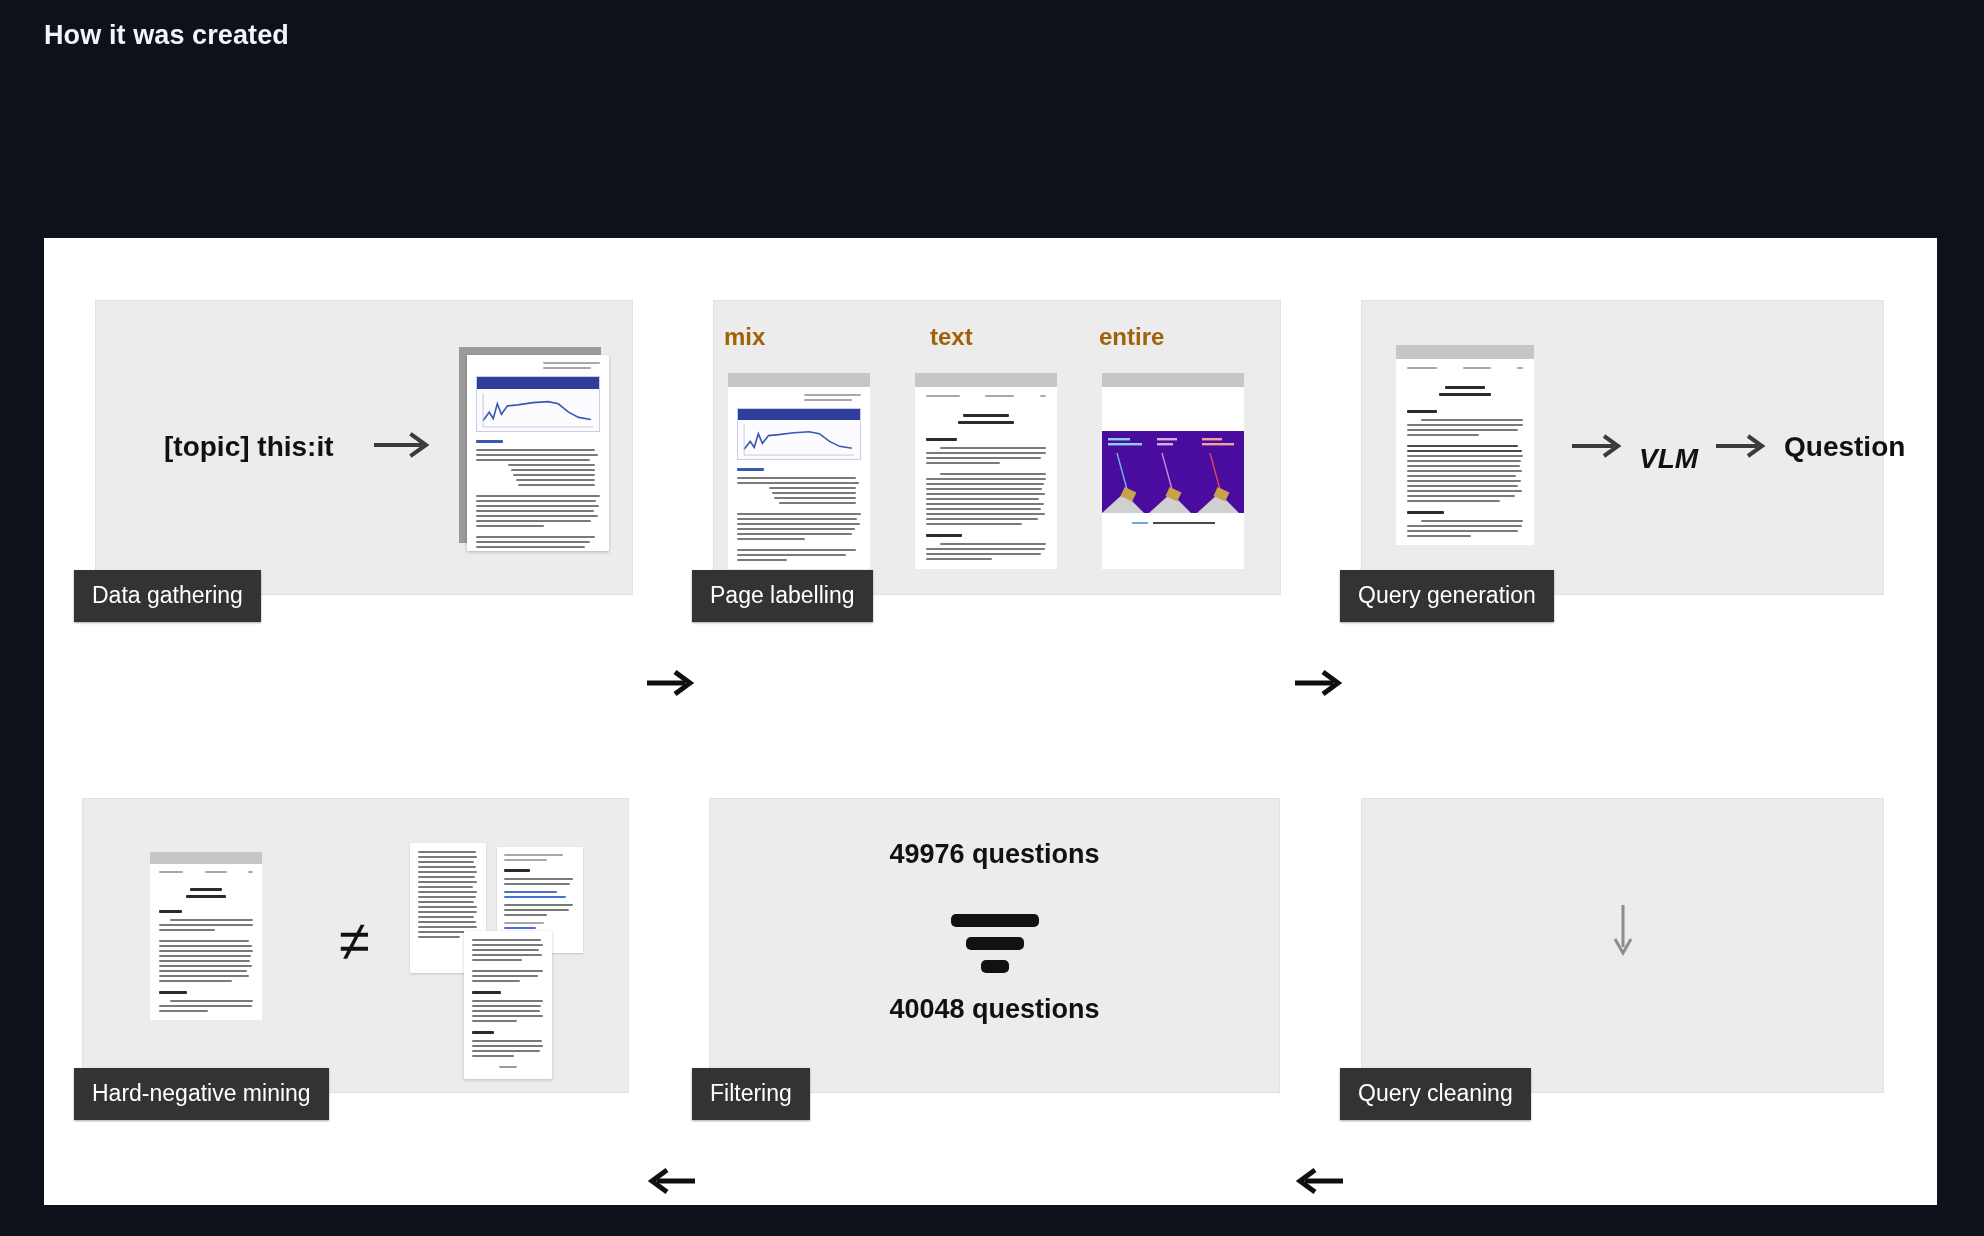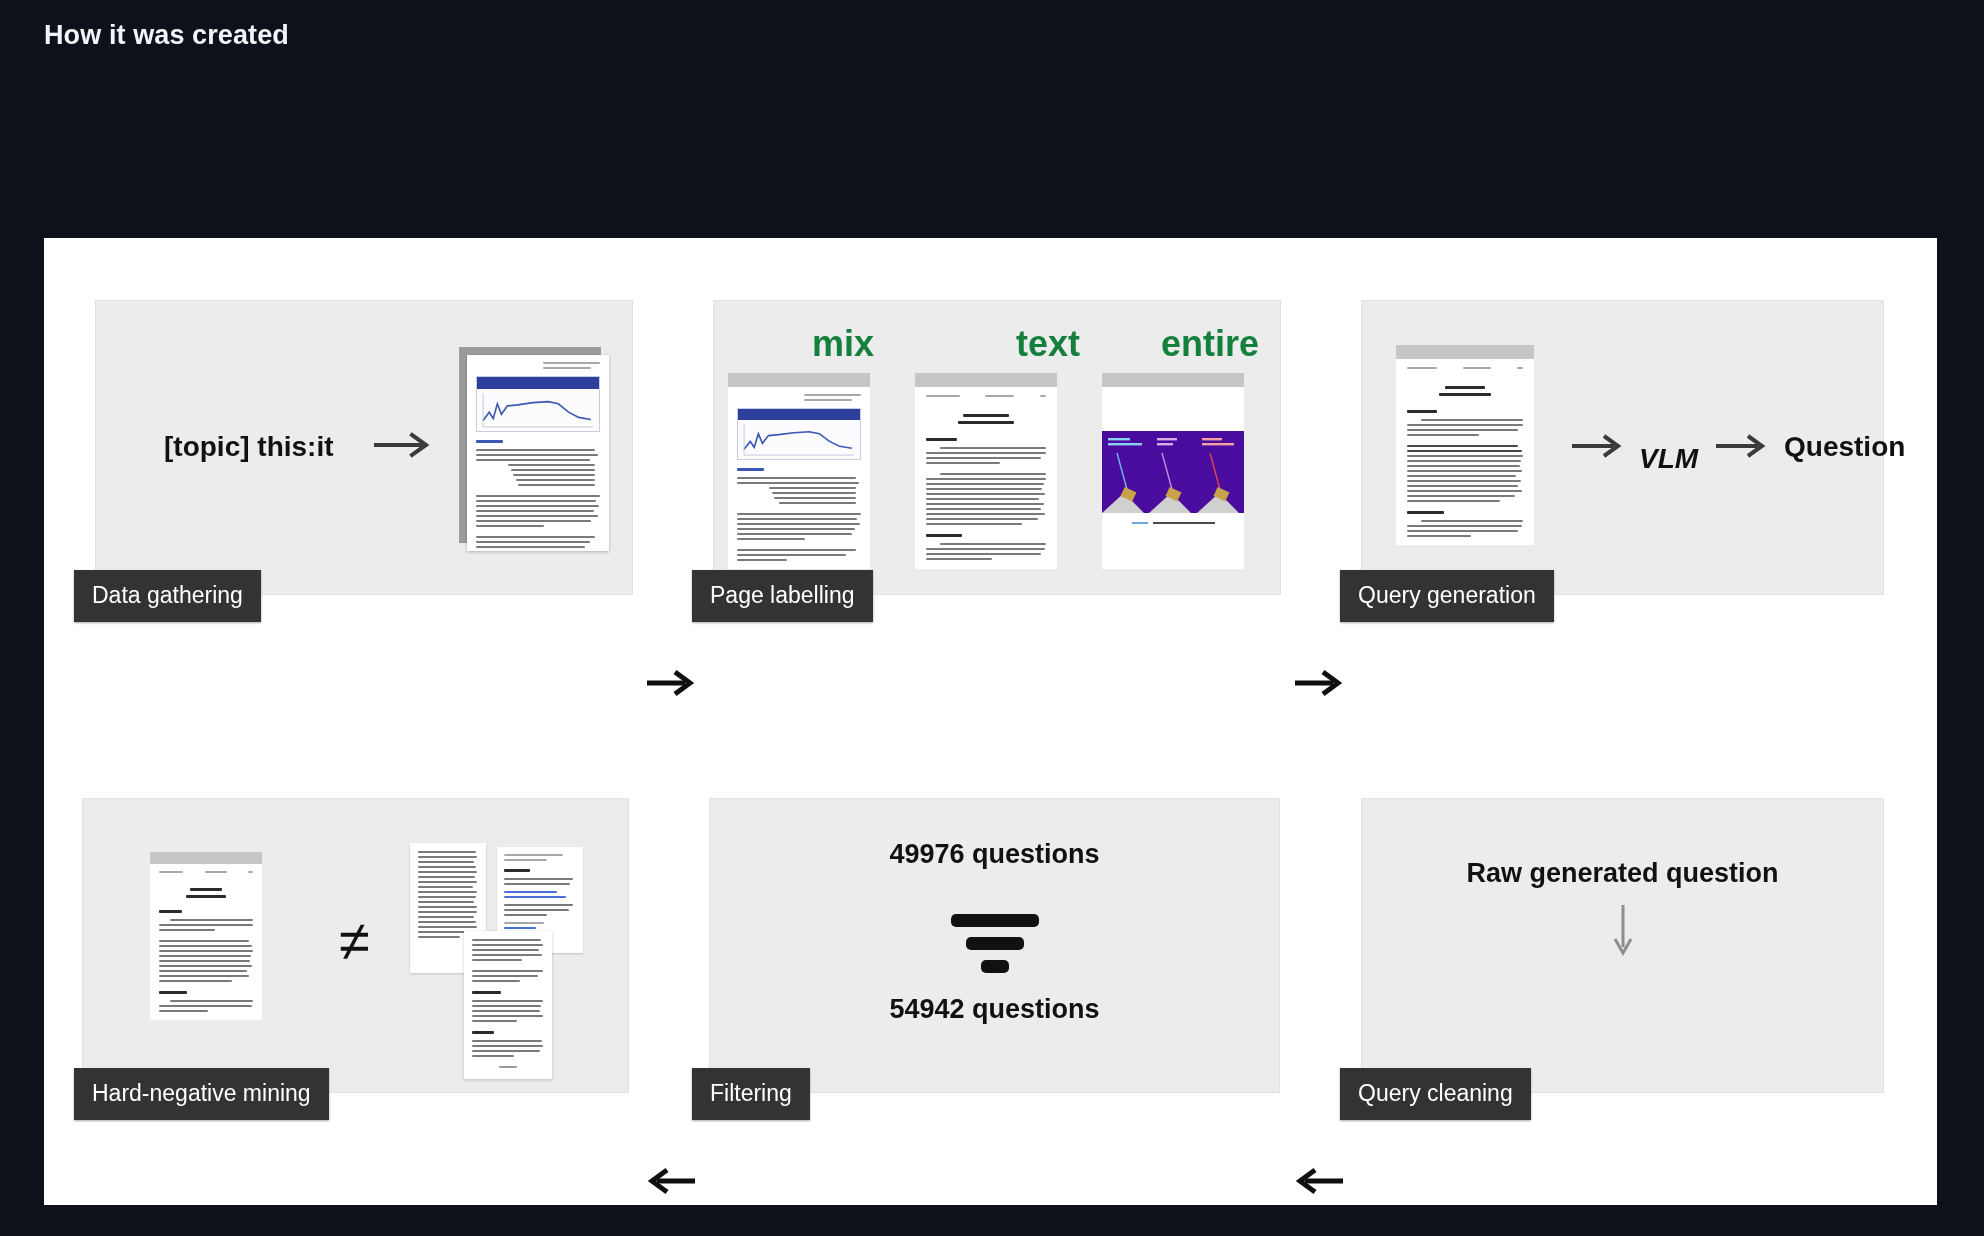--- a/index.html
+++ b/index.html
@@ -215,24 +215,24 @@
     gap: 10px;
   }
   .funnel-bar { background: #111; border-radius: 5px; }
   .funnel-bar.b1 { width: 88px; height: 13px; }
   .funnel-bar.b2 { width: 58px; height: 13px; }
   .funnel-bar.b3 { width: 28px; height: 13px; }
 
   
   .col-head {
     position: absolute;
-    font-size: 36px;
+    font-size: 24px;
     font-weight: bold;
-    color: #15803d;
-    text-align: right;
+    color: #a16207;
+    text-align: left;
     white-space: nowrap;
   }
 
   
   .vlm-text {
     position: absolute;
     font-size: 28px;
     font-weight: bold;
     color: #111;
     white-space: nowrap;
@@ -527,21 +527,20 @@
     <div class="stage-label" id="label-querygen">Query generation</div>
 
     <div class="arrow" id="arrow-down">
       <svg width="30" height="52" viewBox="0 0 30 52">
         <line x1="15" y1="2" x2="15" y2="40" stroke="#0f0f0f" stroke-width="5"></line>
         <polyline points="4,30 15,45 26,30" fill="none" stroke="#0f0f0f" stroke-width="5"></polyline>
       </svg>
     </div>
 
     <div class="stage" id="stage-cleaning">
-      <div class="clean-line" id="raw-question">Raw generated question</div>
       <div id="clean-arrow">
         <svg width="24" height="56" viewBox="0 0 24 56" style="display:inline-block;">
           <line x1="12" y1="2" x2="12" y2="44" stroke="#8d8d8d" stroke-width="3"></line>
           <polyline points="4,36 12,50 20,36" fill="none" stroke="#8d8d8d" stroke-width="3"></polyline>
         </svg>
       </div>
     </div>
     <div class="stage-label" id="label-cleaning">Query cleaning</div>
 
     <div class="arrow" id="arrow-r2-a">
@@ -551,21 +550,21 @@
       </svg>
     </div>
 
     <div class="stage" id="stage-filtering">
       <div class="filter-count" id="count-before">49976 questions</div>
       <div id="funnel-icon">
         <div class="funnel-bar b1"></div>
         <div class="funnel-bar b2"></div>
         <div class="funnel-bar b3"></div>
       </div>
-      <div class="filter-count" id="count-after">54942 questions</div>
+      <div class="filter-count" id="count-after">40048 questions</div>
     </div>
     <div class="stage-label" id="label-filtering">Filtering</div>
 
     <div class="arrow" id="arrow-r2-b">
       <svg width="52" height="30" viewBox="0 0 52 30">
         <line x1="12" y1="15" x2="50" y2="15" stroke="#0f0f0f" stroke-width="5"></line>
         <polyline points="22,4 7,15 22,26" fill="none" stroke="#0f0f0f" stroke-width="5"></polyline>
       </svg>
     </div>
 

